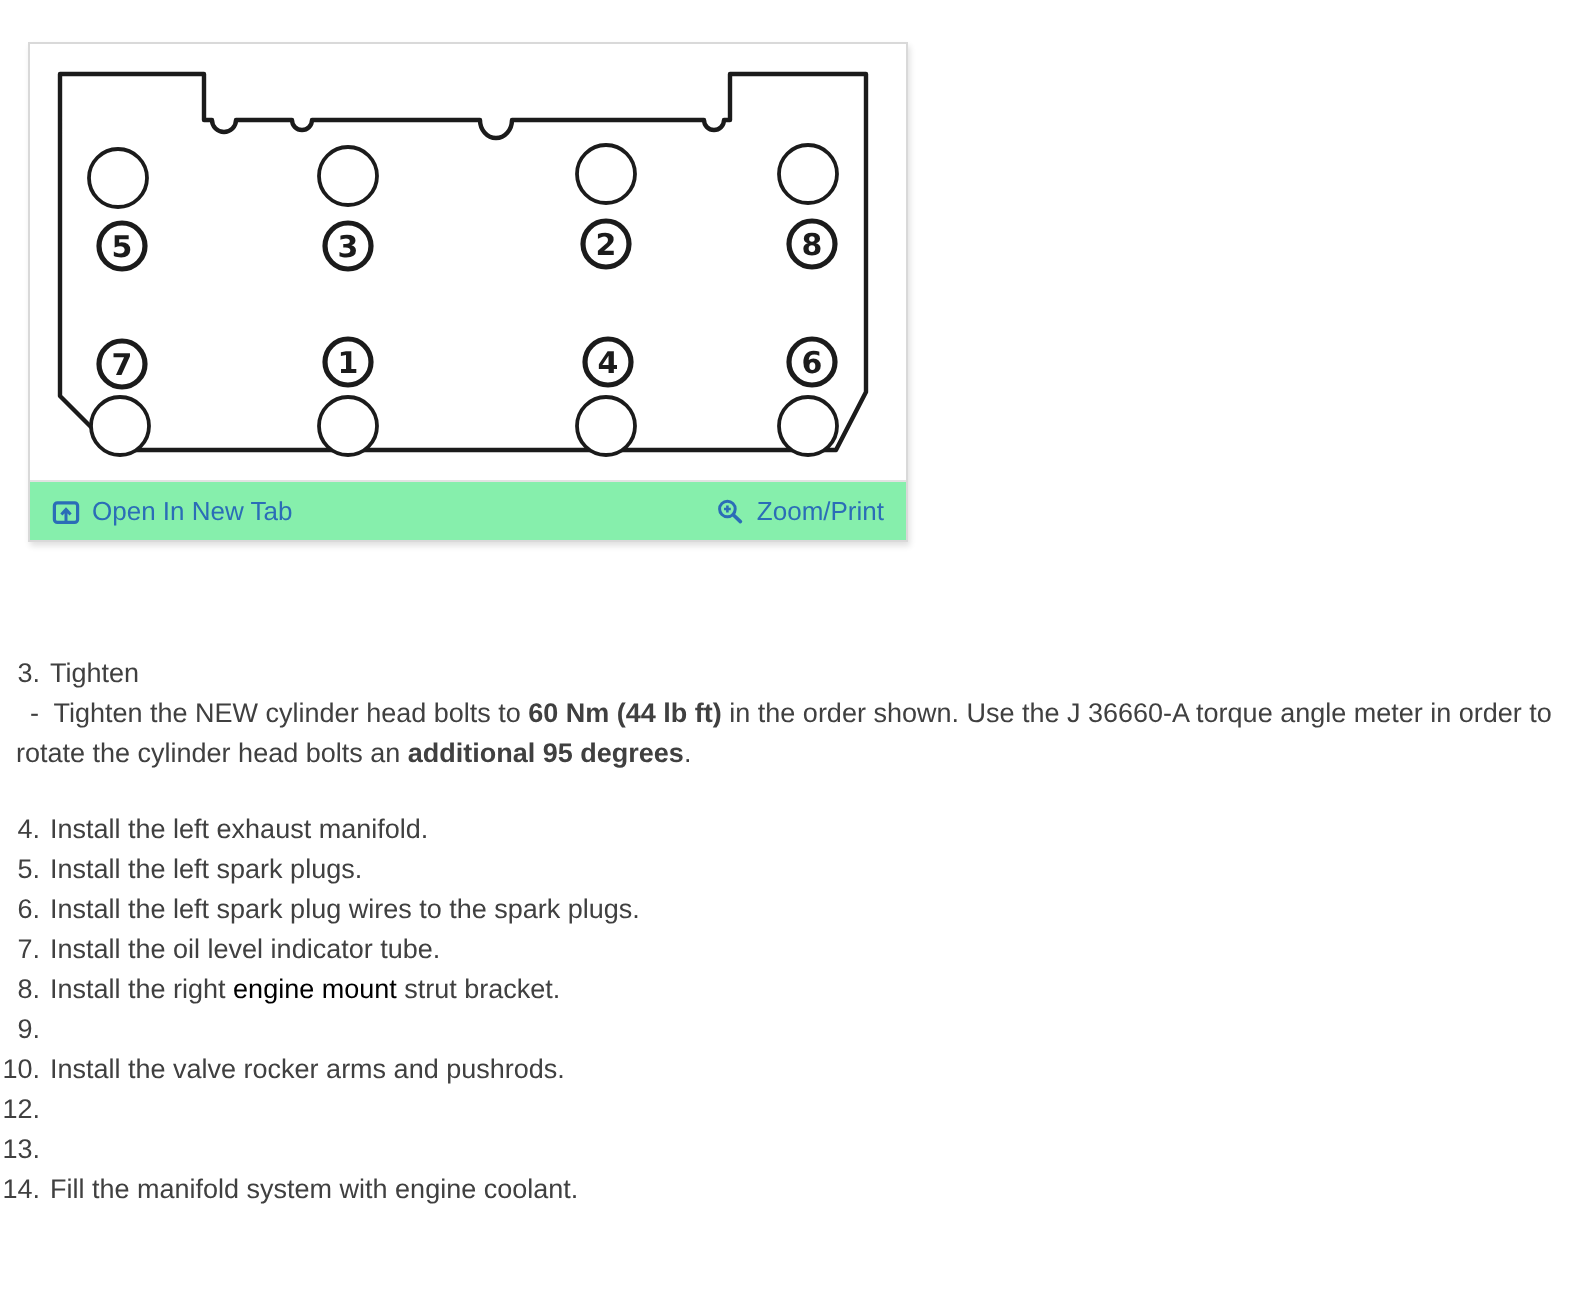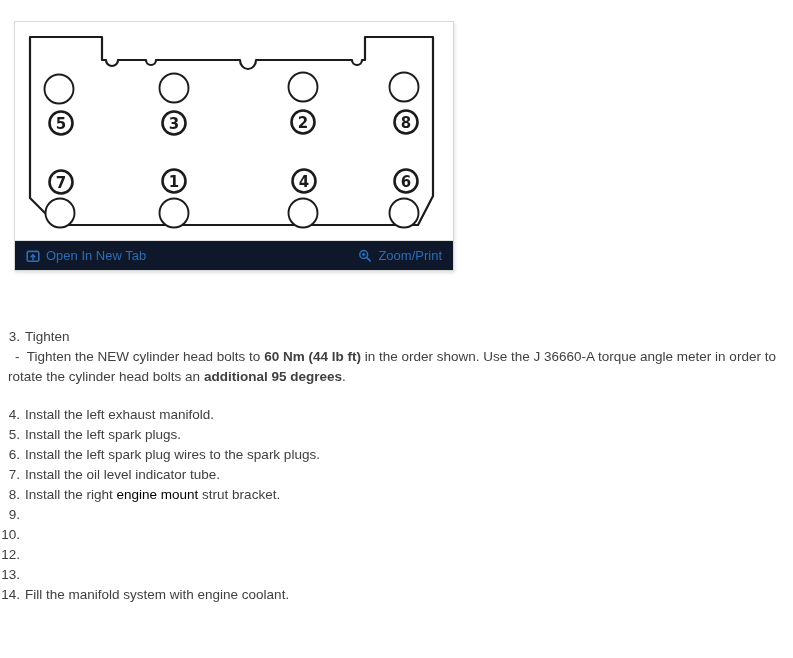--- a/index.html
+++ b/index.html
@@ -10,21 +10,21 @@
   }
   
   .card{
     position:absolute;left:14px;top:21px;width:438px;
     background:#fff;border:1px solid #d9d9d9;
     box-shadow:1px 2px 3px rgba(0,0,0,.12);
   }
   .diagram-area{height:218px;position:relative;background:#fff;}
   .diagram-area svg{display:block;}
   .card-footer{
-    height:29px;background:#0f172a;border-top:1px solid #e2e2e2;
+    height:29px;background:#86efac;border-top:1px solid #e2e2e2;
     display:flex;justify-content:space-between;align-items:center;
     padding:0 11px;
   }
   .flink{
     display:flex;align-items:center;gap:6px;
     color:#2b6db7;font-size:13px;cursor:pointer;text-decoration:none;
   }
   .flink svg{flex:0 0 auto;}
   
   .content{
@@ -136,20 +136,21 @@
       </div>
       <div class="step-row">
         <span class="num">8.</span>
         <span><span class="seg">Install the right </span><span class="seg link">engine mount</span><span class="seg"> strut bracket.</span></span>
       </div>
       <div class="step-row">
         <span class="num">9.</span>
       </div>
       <div class="step-row">
         <span class="num">10.</span>
+        <span><span class="seg">Install the valve rocker arms and pushrods.</span></span>
       </div>
       <div class="step-row">
         <span class="num">12.</span>
       </div>
       <div class="step-row">
         <span class="num">13.</span>
       </div>
       <div class="step-row">
         <span class="num">14.</span>
         <span><span class="seg">Fill the manifold system with engine coolant.</span></span>

